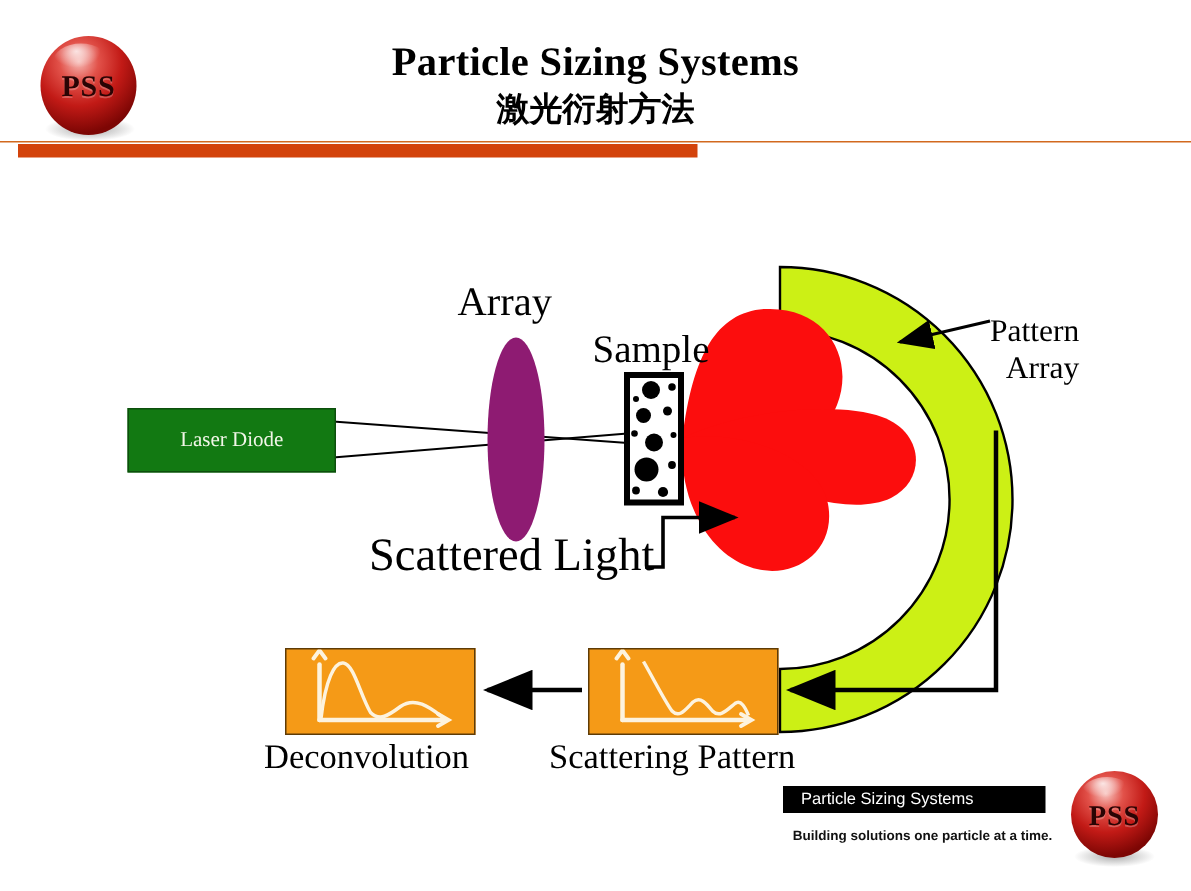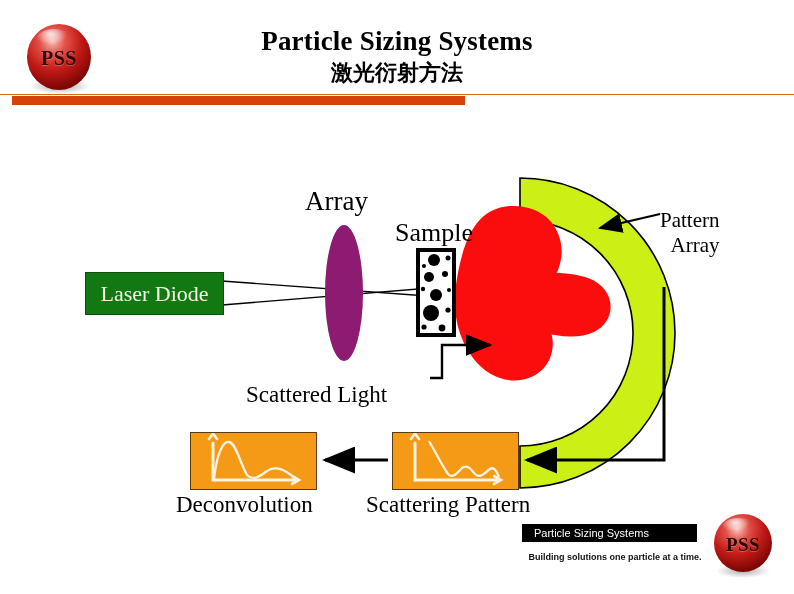--- a/index.html
+++ b/index.html
@@ -122,37 +122,37 @@
 
   .lbl {
     position: absolute;
     font-family: "Liberation Serif", serif;
     color: #000000;
     white-space: nowrap;
   }
   .lbl-lens   { left: 305px; top: 36px;  font-size: 27px; }
   .lbl-sample { left: 395px; top: 68px;  font-size: 26px; }
   .lbl-det    { left: 660px; top: 58px;  font-size: 21px; line-height: 25px; text-align: left;}
-  .lbl-scat   { left: 246px; top: 232px; font-size: 23px; }
+  .lbl-scat   { left: 246px; top: 202px; font-size: 31px; }
   .lbl-decon  { left: 176px; top: 342px; font-size: 23px; }
   .lbl-pattn  { left: 366px; top: 342px; font-size: 23px; }
 
   .box-laser {
     position: absolute;
     left: 85px;
     top: 122px;
     width: 137px;
     height: 41px;
     background: #127912;
     border: 1.5px solid #0c4f0c;
     display: flex;
     align-items: center;
     justify-content: center;
     font-family: "Liberation Serif", serif;
-    font-size: 22px;
+    font-size: 14px;
     color: #f2f6e8;
   }
 
   .box-orange {
     position: absolute;
     width: 125px;
     height: 56px;
     background: #f59a17;
     border: 1.5px solid #5e3b06;
   }

